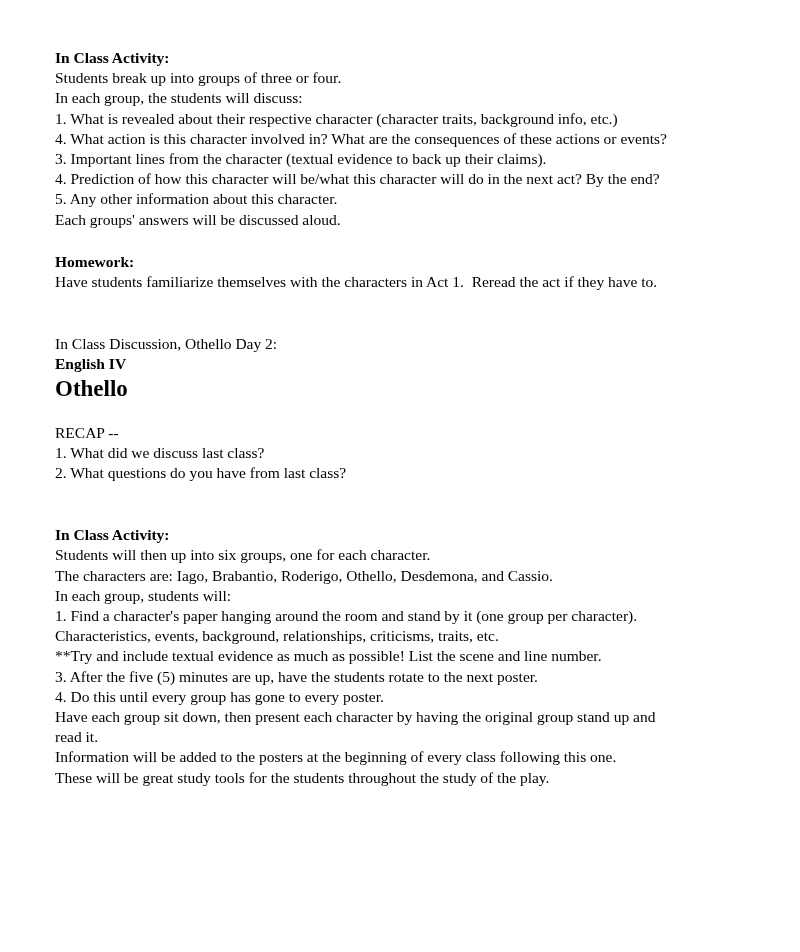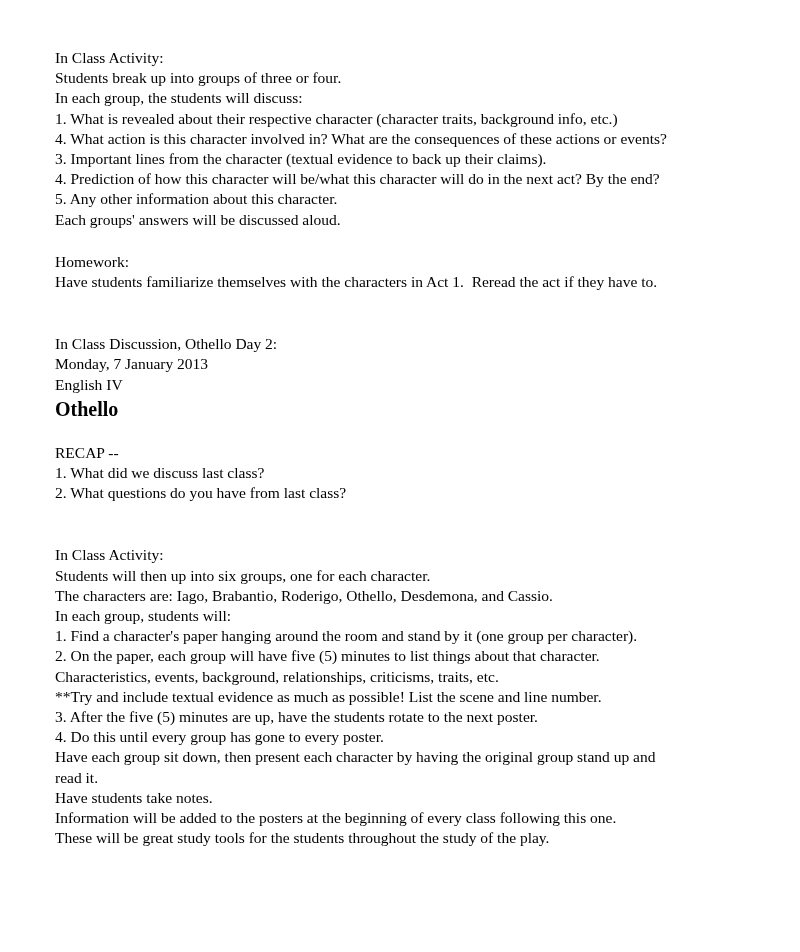--- a/index.html
+++ b/index.html
@@ -20,24 +20,24 @@
     box-sizing: border-box;
     padding: 48px 52px 0 55px;
     position: relative;
   }
   .line {
     font-size: 15.5px;
     line-height: 20.2px;
     white-space: pre-wrap;
   }
   .bold {
-    font-weight: normal;
+    font-weight: bold;
   }
   .title-big {
-    font-size: 20px;
+    font-size: 23px;
     line-height: 28px;
     font-weight: bold;
   }
   .spacer-sm {
     height: 20px;
   }
   .spacer-md {
     height: 22px;
   }
   .spacer-lg {
@@ -69,21 +69,20 @@
 
   <div class="block">
     <div class="line bold">Homework:</div>
     <div class="line">Have students familiarize themselves with the characters in Act 1.  Reread the act if they have to.</div>
   </div>
 
   <div class="spacer-lg"></div>
 
   <div class="block">
     <div class="line">In Class Discussion, Othello Day 2:</div>
-    <div class="line bold">Monday, 7 January 2013</div>
     <div class="line bold">English IV</div>
     <div class="title-big">Othello</div>
   </div>
 
   <div class="spacer-sm"></div>
 
   <div class="block">
     <div class="line">RECAP --</div>
     <div class="line">1. What did we discuss last class?</div>
     <div class="line">2. What questions do you have from last class?</div>
@@ -93,25 +92,23 @@
 
 
   <div class="spacer-md"></div>
 
   <div class="block">
     <div class="line bold">In Class Activity:</div>
     <div class="line">Students will then up into six groups, one for each character.</div>
     <div class="line">The characters are: Iago, Brabantio, Roderigo, Othello, Desdemona, and Cassio.</div>
     <div class="line">In each group, students will:</div>
     <div class="line">1. Find a character's paper hanging around the room and stand by it (one group per character).</div>
-    <div class="line">2. On the paper, each group will have five (5) minutes to list things about that character.</div>
     <div class="line">Characteristics, events, background, relationships, criticisms, traits, etc.</div>
     <div class="line">**Try and include textual evidence as much as possible! List the scene and line number.</div>
     <div class="line">3. After the five (5) minutes are up, have the students rotate to the next poster.</div>
     <div class="line">4. Do this until every group has gone to every poster.</div>
     <div class="line">Have each group sit down, then present each character by having the original group stand up and</div>
     <div class="line">read it.</div>
-    <div class="line">Have students take notes.</div>
     <div class="line">Information will be added to the posters at the beginning of every class following this one.</div>
     <div class="line">These will be great study tools for the students throughout the study of the play.</div>
   </div>
 
 </div>
 
 </body></html>

